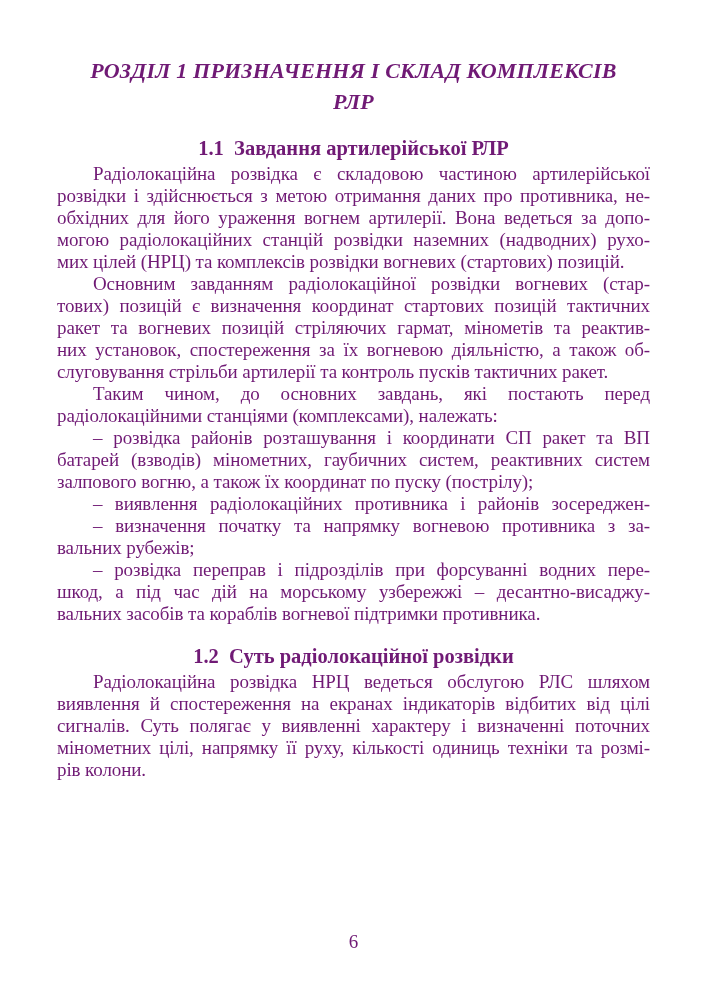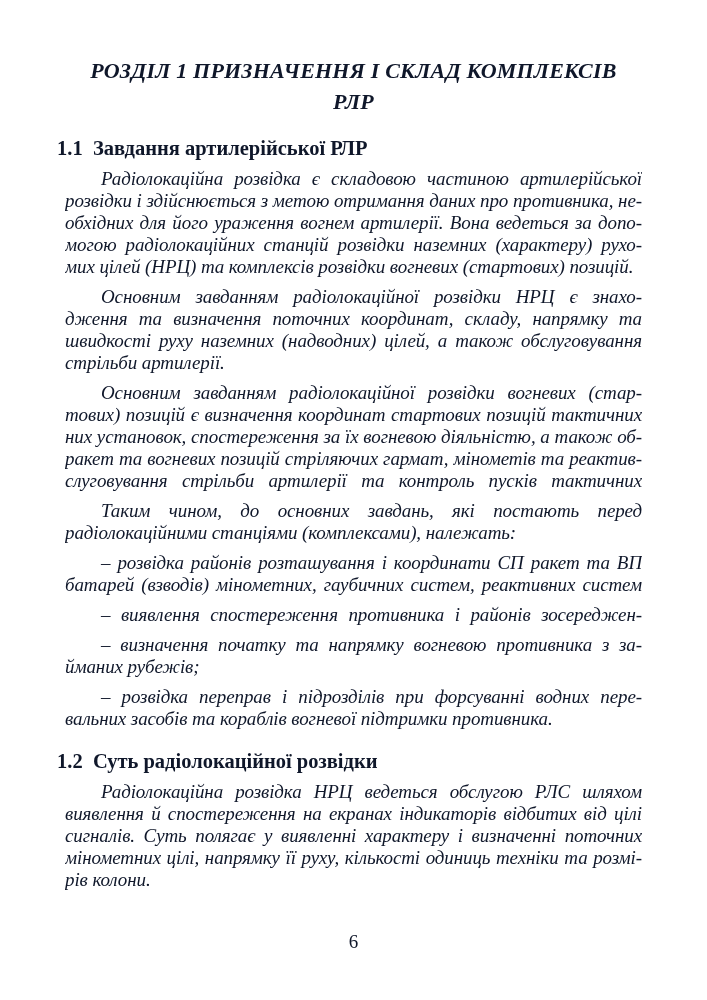--- a/index.html
+++ b/index.html
@@ -6,48 +6,48 @@
     margin: 0;
     padding: 0;
     background: #ffffff;
   }
   .page {
     position: relative;
     width: 707px;
     height: 1000px;
     background: #ffffff;
     font-family: "Liberation Serif", "DejaVu Serif", serif;
-    color: #0f172a;
+    color: #701a75;
     overflow: hidden;
   }
   .content {
     position: absolute;
     left: 57px;
     top: 55px;
     width: 593px;
   }
   .chapter-title {
     text-align: center;
     font-weight: bold;
     font-style: italic;
     font-size: 22px;
     line-height: 31px;
     letter-spacing: 0.2px;
   }
   .section-heading {
-    text-align: left;
+    text-align: center;
     font-weight: bold;
     font-size: 20.5px;
     line-height: 24px;
     margin-top: 19px;
     margin-bottom: 3px;
   }
   .section-heading.second {
   }
-  .block { margin: 8px; font-style: italic; }
+  .block { margin: 0; }
   .line {
     font-size: 19px;
     line-height: 22px;
     letter-spacing: -0.1px;
     text-align: justify;
     text-align-last: justify;
     white-space: normal;
     height: 22px;
     overflow: hidden;
   }
@@ -71,53 +71,49 @@
     <div class="chapter-title">
       <div>РОЗДІЛ 1 ПРИЗНАЧЕННЯ І СКЛАД КОМПЛЕКСІВ</div>
       <div>РЛР</div>
     </div>
     <div>
         <div class="section-heading">1.1&nbsp; Завдання артилерійської РЛР</div>
         <div class="block">
           <div class="line first">Радіолокаційна розвідка є складовою частиною артилерійської</div>
           <div class="line">розвідки і здійснюється з метою отримання даних про противника, не-</div>
           <div class="line">обхідних для його ураження вогнем артилерії. Вона ведеться за допо-</div>
-          <div class="line">могою радіолокаційних станцій розвідки наземних (характеру) рухо-</div>
+          <div class="line">могою радіолокаційних станцій розвідки наземних (надводних) рухо-</div>
           <div class="line last">мих цілей (НРЦ) та комплексів розвідки вогневих (стартових) позицій.</div>
-        </div>
-        <div class="block">
-          <div class="line first">Основним завданням радіолокаційної розвідки НРЦ є знахо-</div>
-          <div class="line">дження та визначення поточних координат, складу, напрямку та</div>
-          <div class="line">швидкості руху наземних (надводних) цілей, а також обслуговування</div>
-          <div class="line last">стрільби артилерії.</div>
         </div>
         <div class="block">
           <div class="line first">Основним завданням радіолокаційної розвідки вогневих (стар-</div>
           <div class="line">тових) позицій є визначення координат стартових позицій тактичних</div>
+          <div class="line">ракет та вогневих позицій стріляючих гармат, мінометів та реактив-</div>
           <div class="line">них установок, спостереження за їх вогневою діяльністю, а також об-</div>
-          <div class="line">ракет та вогневих позицій стріляючих гармат, мінометів та реактив-</div>
           <div class="line last">слуговування стрільби артилерії та контроль пусків тактичних ракет.</div>
         </div>
         <div class="block">
           <div class="line first">Таким чином, до основних завдань, які постають перед</div>
           <div class="line last">радіолокаційними станціями (комплексами), належать:</div>
         </div>
         <div class="block">
           <div class="line first">– розвідка районів розташування і координати СП ракет та ВП</div>
           <div class="line">батарей (взводів) мінометних, гаубичних систем, реактивних систем</div>
+          <div class="line last">залпового вогню, а також їх координат по пуску (пострілу);</div>
         </div>
         <div class="block">
-          <div class="line first">– виявлення спостереження противника і районів зосереджен-</div>
+          <div class="line first">– виявлення радіолокаційних противника і районів зосереджен-</div>
         </div>
         <div class="block">
           <div class="line first">– визначення початку та напрямку вогневою противника з за-</div>
-          <div class="line last">йманих рубежів;</div>
+          <div class="line last">вальних рубежів;</div>
         </div>
         <div class="block">
           <div class="line first">– розвідка переправ і підрозділів при форсуванні водних пере-</div>
+          <div class="line">шкод, а під час дій на морському узбережжі – десантно-висаджу-</div>
           <div class="line last">вальних засобів та кораблів вогневої підтримки противника.</div>
         </div>
         <div class="section-heading second">1.2&nbsp; Суть радіолокаційної розвідки</div>
         <div class="block">
           <div class="line first">Радіолокаційна розвідка НРЦ ведеться обслугою РЛС шляхом</div>
           <div class="line">виявлення й спостереження на екранах індикаторів відбитих від цілі</div>
           <div class="line">сигналів. Суть полягає у виявленні характеру і визначенні поточних</div>
           <div class="line">мінометних цілі, напрямку її руху, кількості одиниць техніки та розмі-</div>
           <div class="line last">рів колони.</div>
         </div>

